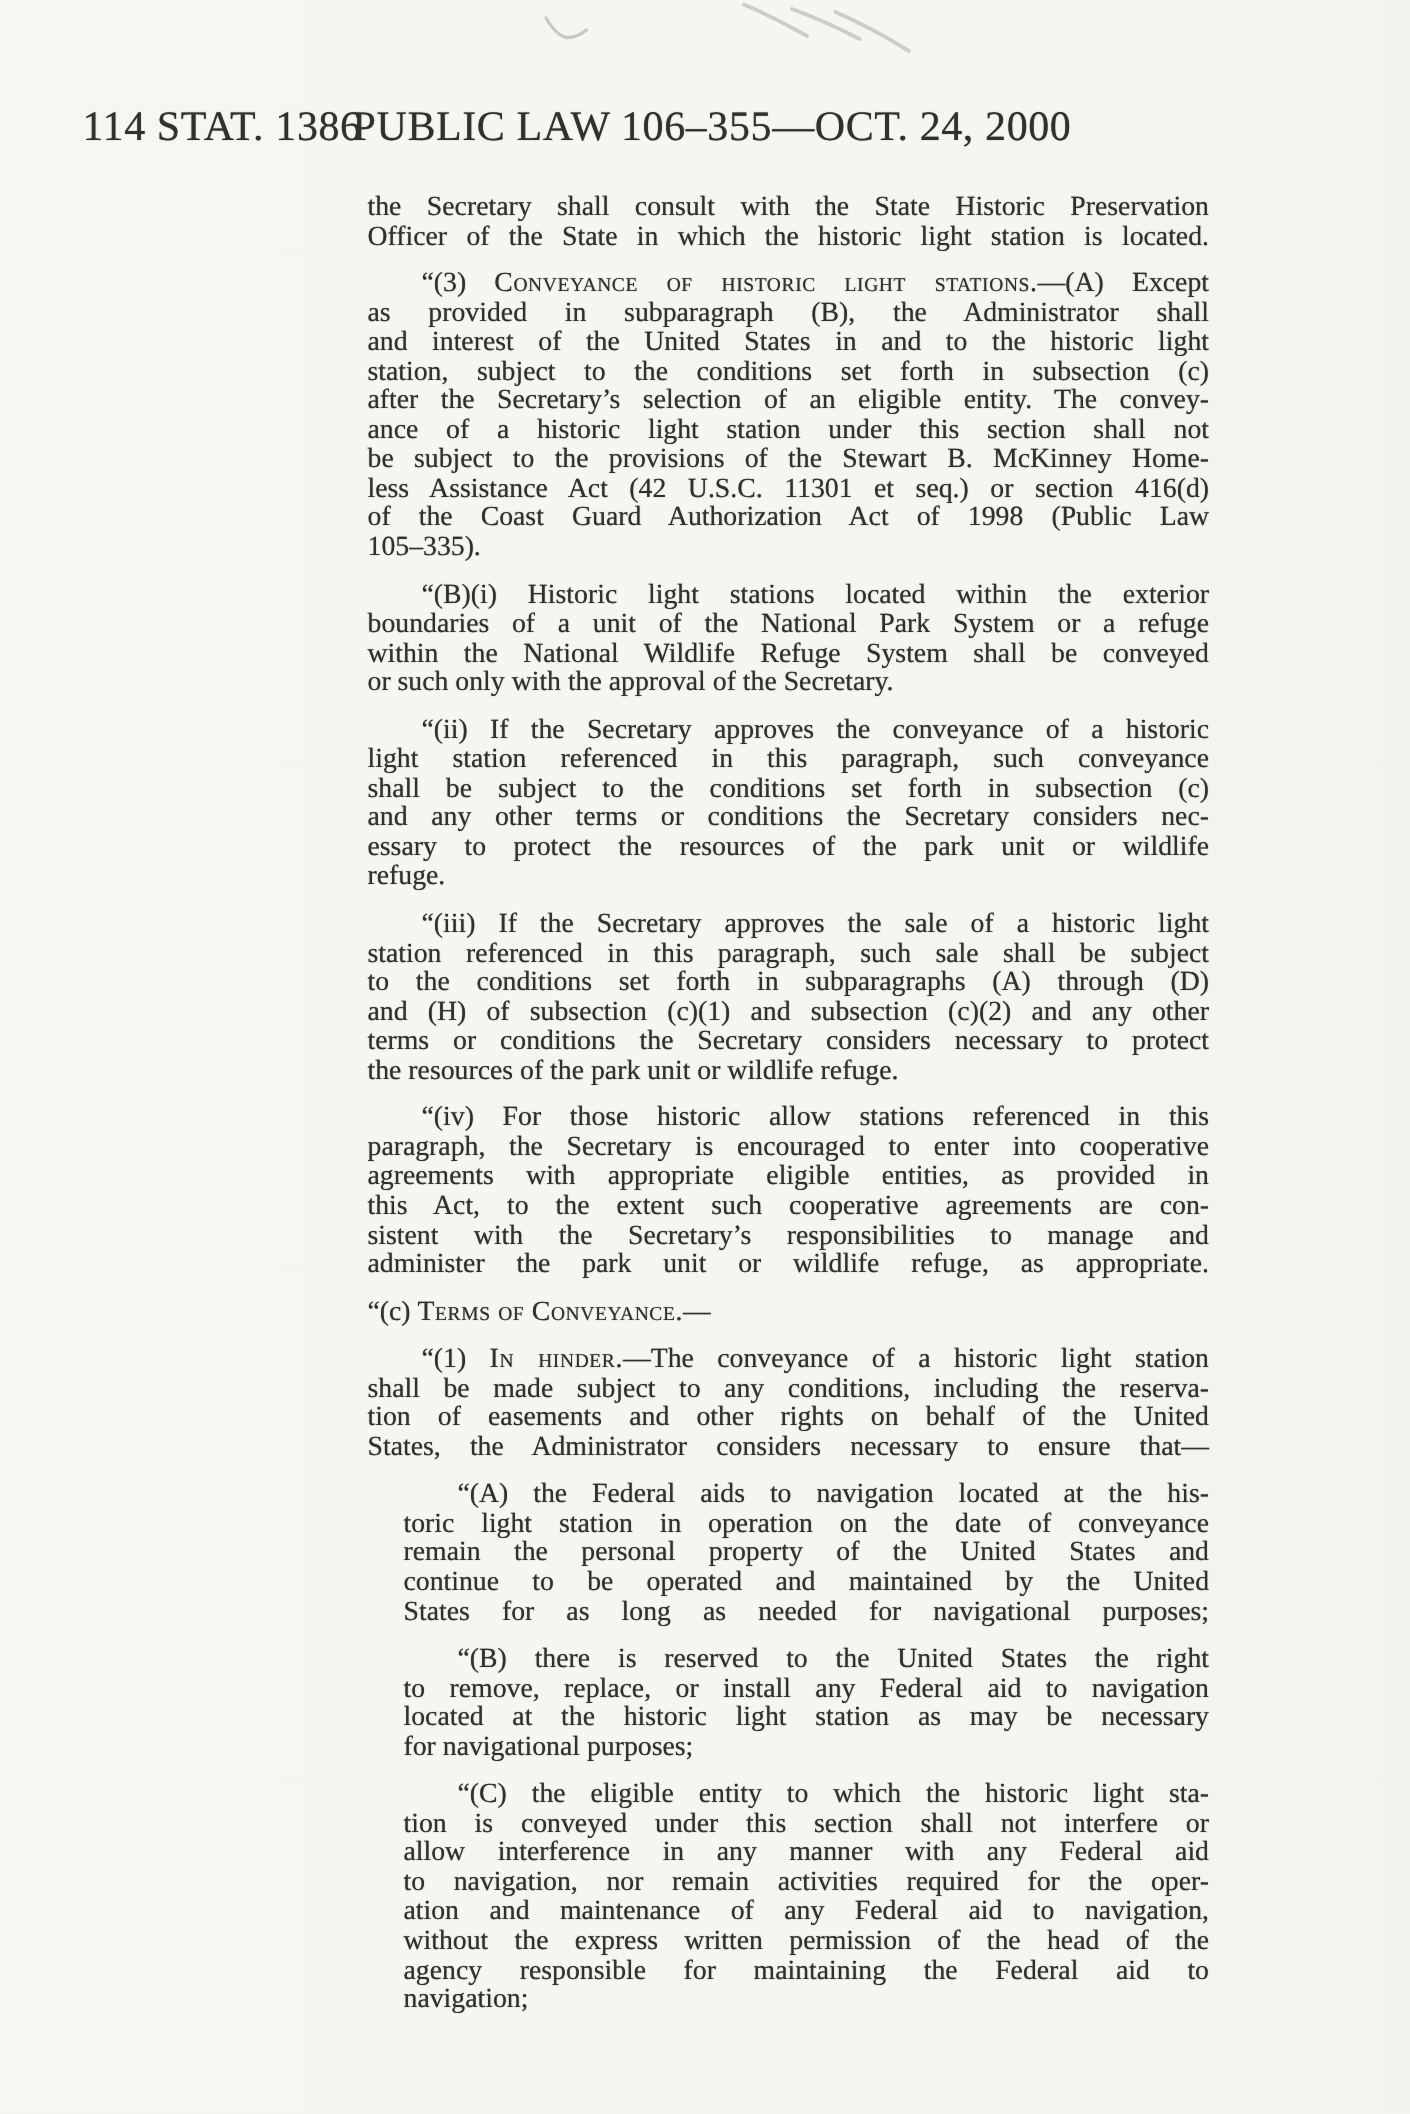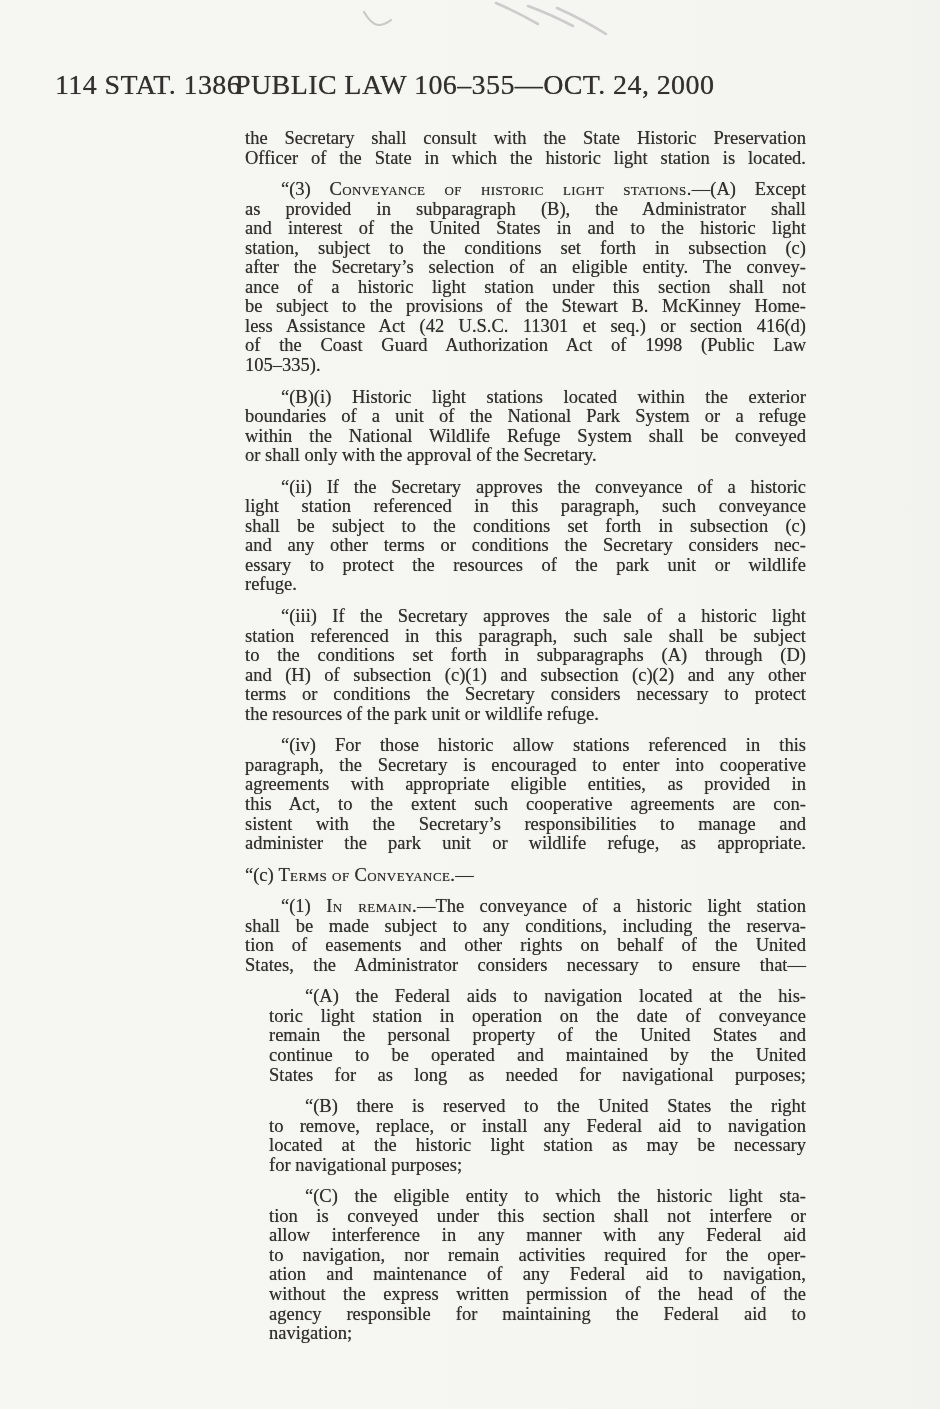--- a/index.html
+++ b/index.html
@@ -67,21 +67,21 @@
         <div class="line">ance of a historic light station under this section shall not</div>
         <div class="line">be subject to the provisions of the Stewart B. McKinney Home-</div>
         <div class="line">less Assistance Act (42 U.S.C. 11301 et seq.) or section 416(d)</div>
         <div class="line">of the Coast Guard Authorization Act of 1998 (Public Law</div>
         <div class="line noj">105–335).</div>
       </div>
       <div class="para indent-0">
         <div class="line fi">“(B)(i) Historic light stations located within the exterior</div>
         <div class="line">boundaries of a unit of the National Park System or a refuge</div>
         <div class="line">within the National Wildlife Refuge System shall be conveyed</div>
-        <div class="line noj">or shall only with the approval of the Secretary.</div>
+        <div class="line noj">or such only with the approval of the Secretary.</div>
       </div>
       <div class="para indent-0">
         <div class="line fi">“(ii) If the Secretary approves the conveyance of a historic</div>
         <div class="line">light station referenced in this paragraph, such conveyance</div>
         <div class="line">shall be subject to the conditions set forth in subsection (c)</div>
         <div class="line">and any other terms or conditions the Secretary considers nec-</div>
         <div class="line">essary to protect the resources of the park unit or wildlife</div>
         <div class="line noj">refuge.</div>
       </div>
       <div class="para indent-0">
@@ -97,21 +97,21 @@
         <div class="line">paragraph, the Secretary is encouraged to enter into cooperative</div>
         <div class="line">agreements with appropriate eligible entities, as provided in</div>
         <div class="line">this Act, to the extent such cooperative agreements are con-</div>
         <div class="line">sistent with the Secretary’s responsibilities to manage and</div>
         <div class="line">administer the park unit or wildlife refuge, as appropriate.</div>
       </div>
       <div class="para indent-0">
         <div class="line noj"><span>“(c) </span><span class="sc">Terms of Conveyance.</span><span>—</span></div>
       </div>
       <div class="para indent-0">
-        <div class="line fi"><span>“(1) </span><span class="sc">In remain.</span><span>—The conveyance of a historic light station</span></div>
+        <div class="line fi"><span>“(1) </span><span class="sc">In hinder.</span><span>—The conveyance of a historic light station</span></div>
         <div class="line">shall be made subject to any conditions, including the reserva-</div>
         <div class="line">tion of easements and other rights on behalf of the United</div>
         <div class="line">States, the Administrator considers necessary to ensure that—</div>
       </div>
       <div class="para indent-1">
         <div class="line fi">“(A) the Federal aids to navigation located at the his-</div>
         <div class="line">toric light station in operation on the date of conveyance</div>
         <div class="line">remain the personal property of the United States and</div>
         <div class="line">continue to be operated and maintained by the United</div>
         <div class="line">States for as long as needed for navigational purposes;</div>

